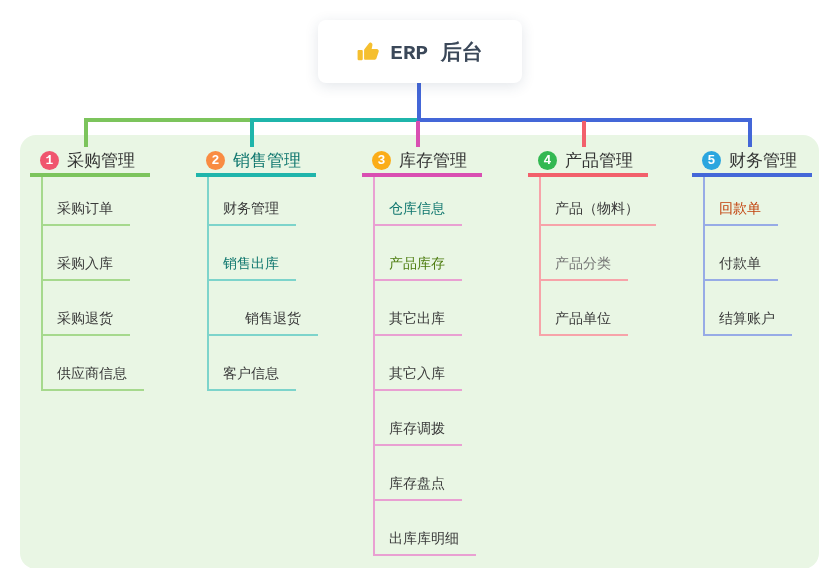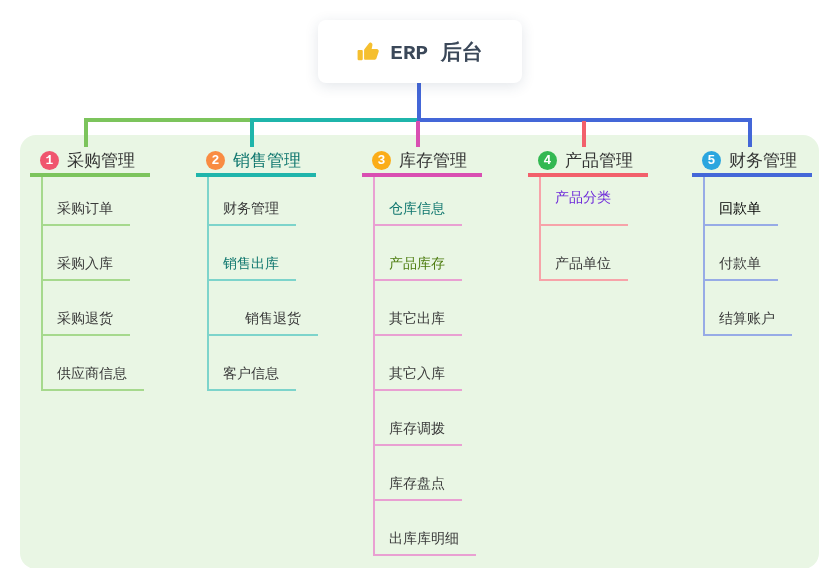--- a/index.html
+++ b/index.html
@@ -150,36 +150,39 @@
           </div>
         </div>
   </div>
 
   <div class="branch" style="left: 528px; --line: #F2606B; --child-line: #F7A3A9; --badge: #33B852;">
     <div class="branch-header">
       <span class="badge">4</span>
       <span class="branch-title" style="color: rgb(51, 51, 51);">产品管理</span>
     </div>
     <div class="children">
-          <div class="child" style="color: #6d28d9; align-items: center;">
+          <div class="child" style="color: rgb(58, 58, 58);">
+            <span>产品（物料）</span>
+          </div>
+          <div class="child" style="color: #737373;">
             <span>产品分类</span>
           </div>
           <div class="child" style="color: rgb(58, 58, 58);">
             <span>产品单位</span>
           </div>
         </div>
   </div>
 
   <div class="branch" style="left: 692px; --line: #4467D8; --child-line: #97ABE6; --badge: #2BA6DF;">
     <div class="branch-header">
       <span class="badge">5</span>
       <span class="branch-title" style="color: rgb(51, 51, 51);">财务管理</span>
     </div>
     <div class="children">
-          <div class="child" style="color: #000000;">
+          <div class="child" style="color: #c2410c;">
             <span>回款单</span>
           </div>
           <div class="child" style="color: rgb(58, 58, 58);">
             <span>付款单</span>
           </div>
           <div class="child" style="color: rgb(58, 58, 58);">
             <span>结算账户</span>
           </div>
         </div>
   </div>

